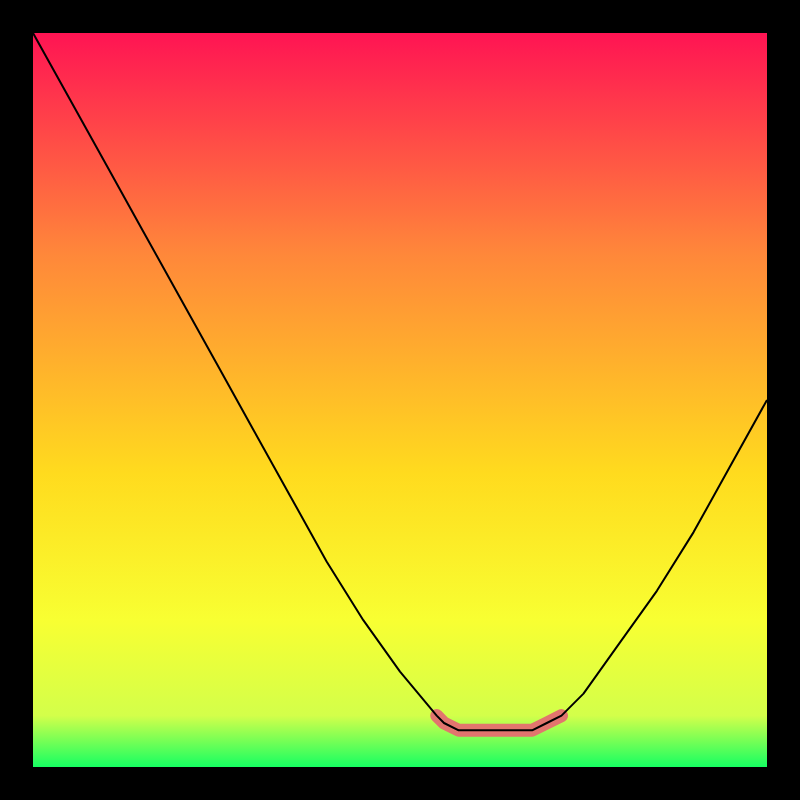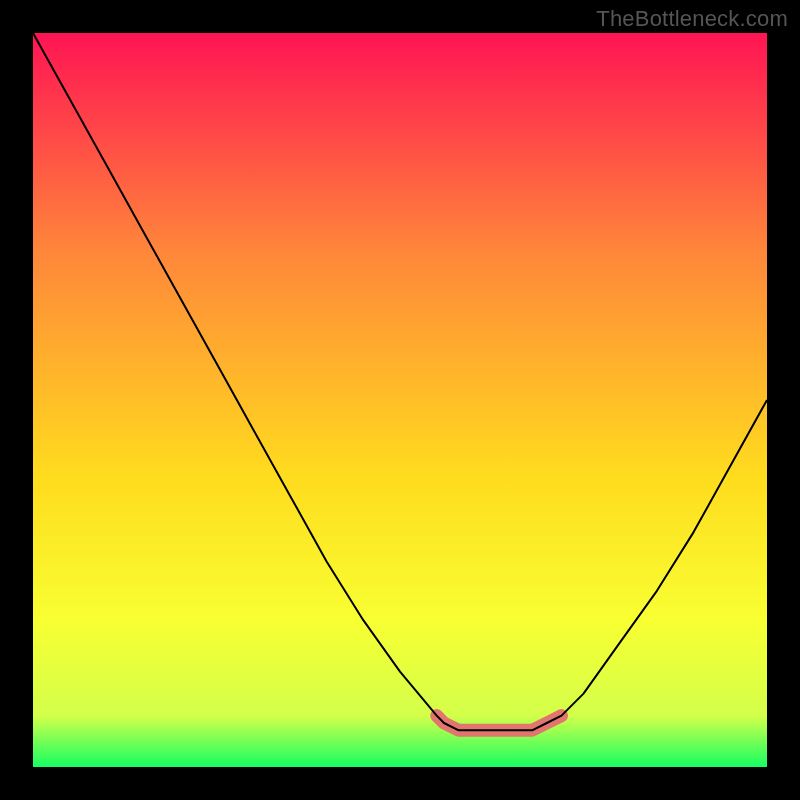--- a/index.html
+++ b/index.html
@@ -49,14 +49,13 @@
       </linearGradient>
     </defs>
 
     <rect id="plot-bg" fill="url(#bg-grad)" x="33" y="33" width="734" height="734"></rect>
 
     <path id="plateau" fill="none" stroke-linecap="round" stroke-linejoin="round" d="M436.7 715.6 L444.0 723.0 L458.7 730.3 L473.4 730.3 L488.1 730.3 L502.8 730.3 L517.4 730.3 L532.1 730.3 L546.8 723.0 L561.5 715.6" stroke="#e2756e" stroke-width="13"></path>
 
     <path id="curve" fill="none" stroke-width="2" stroke-linejoin="round" d="M33.0 33.0 L69.7 99.1 L106.4 165.1 L143.1 231.2 L179.8 297.2 L216.5 363.3 L253.2 429.4 L289.9 495.4 L326.6 561.5 L363.3 620.2 L400.0 671.6 L436.7 715.6 L444.0 723.0 L458.7 730.3 L473.4 730.3 L488.1 730.3 L502.8 730.3 L517.4 730.3 L532.1 730.3 L546.8 723.0 L561.5 715.6 L583.5 693.6 L620.2 642.2 L656.9 590.8 L693.6 532.1 L730.3 466.1 L767.0 400.0" stroke="#000000"></path>
   </svg>
 
-  <div class="watermark">TheBottleneck.com</div>
 </div>
 
 </body></html>

